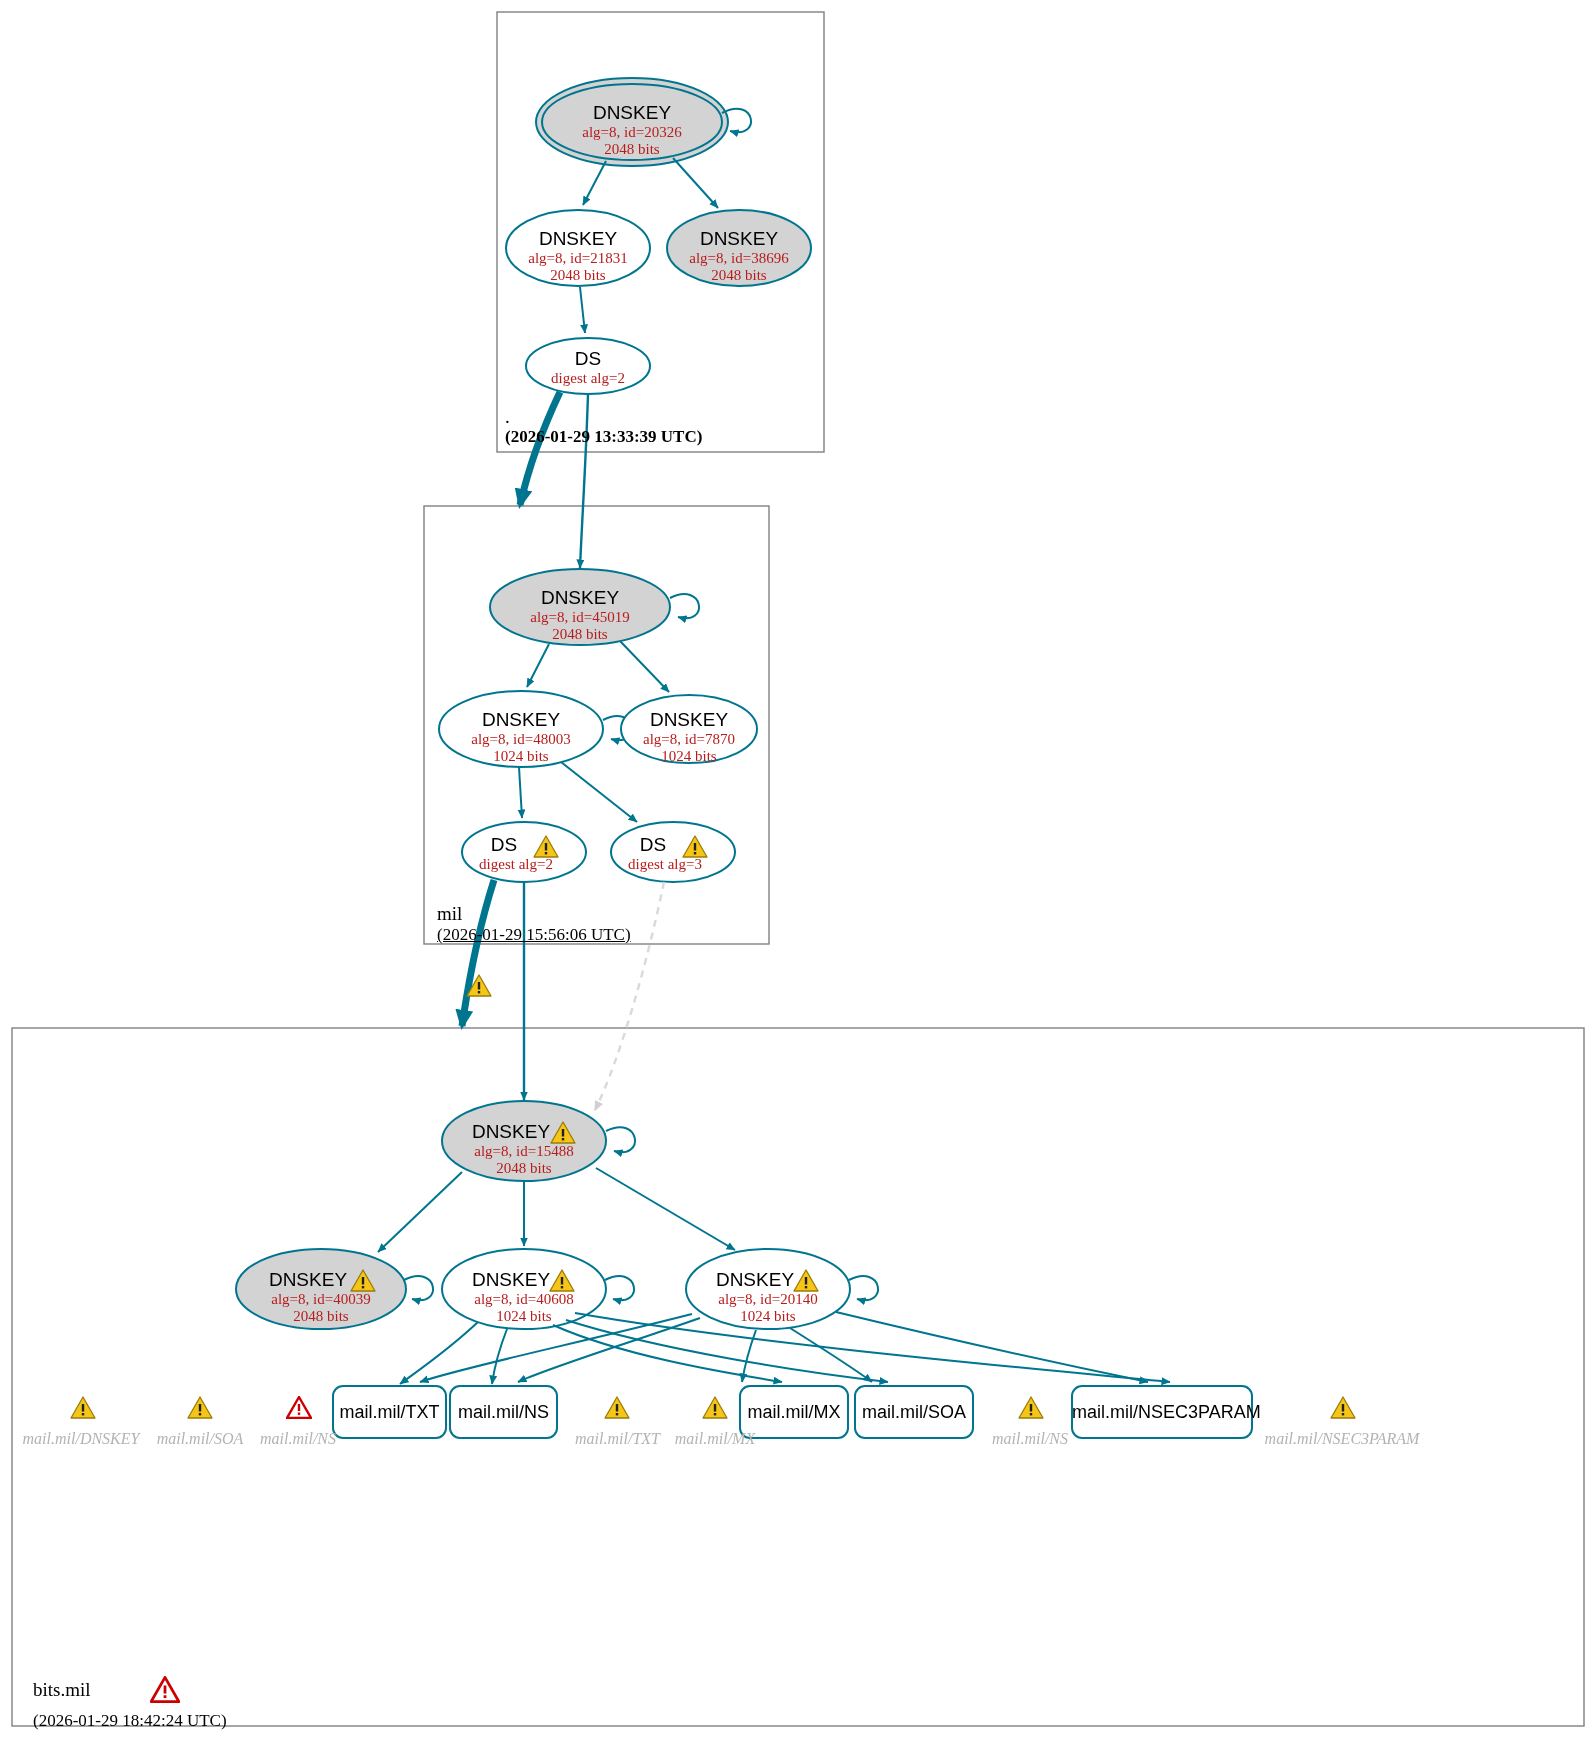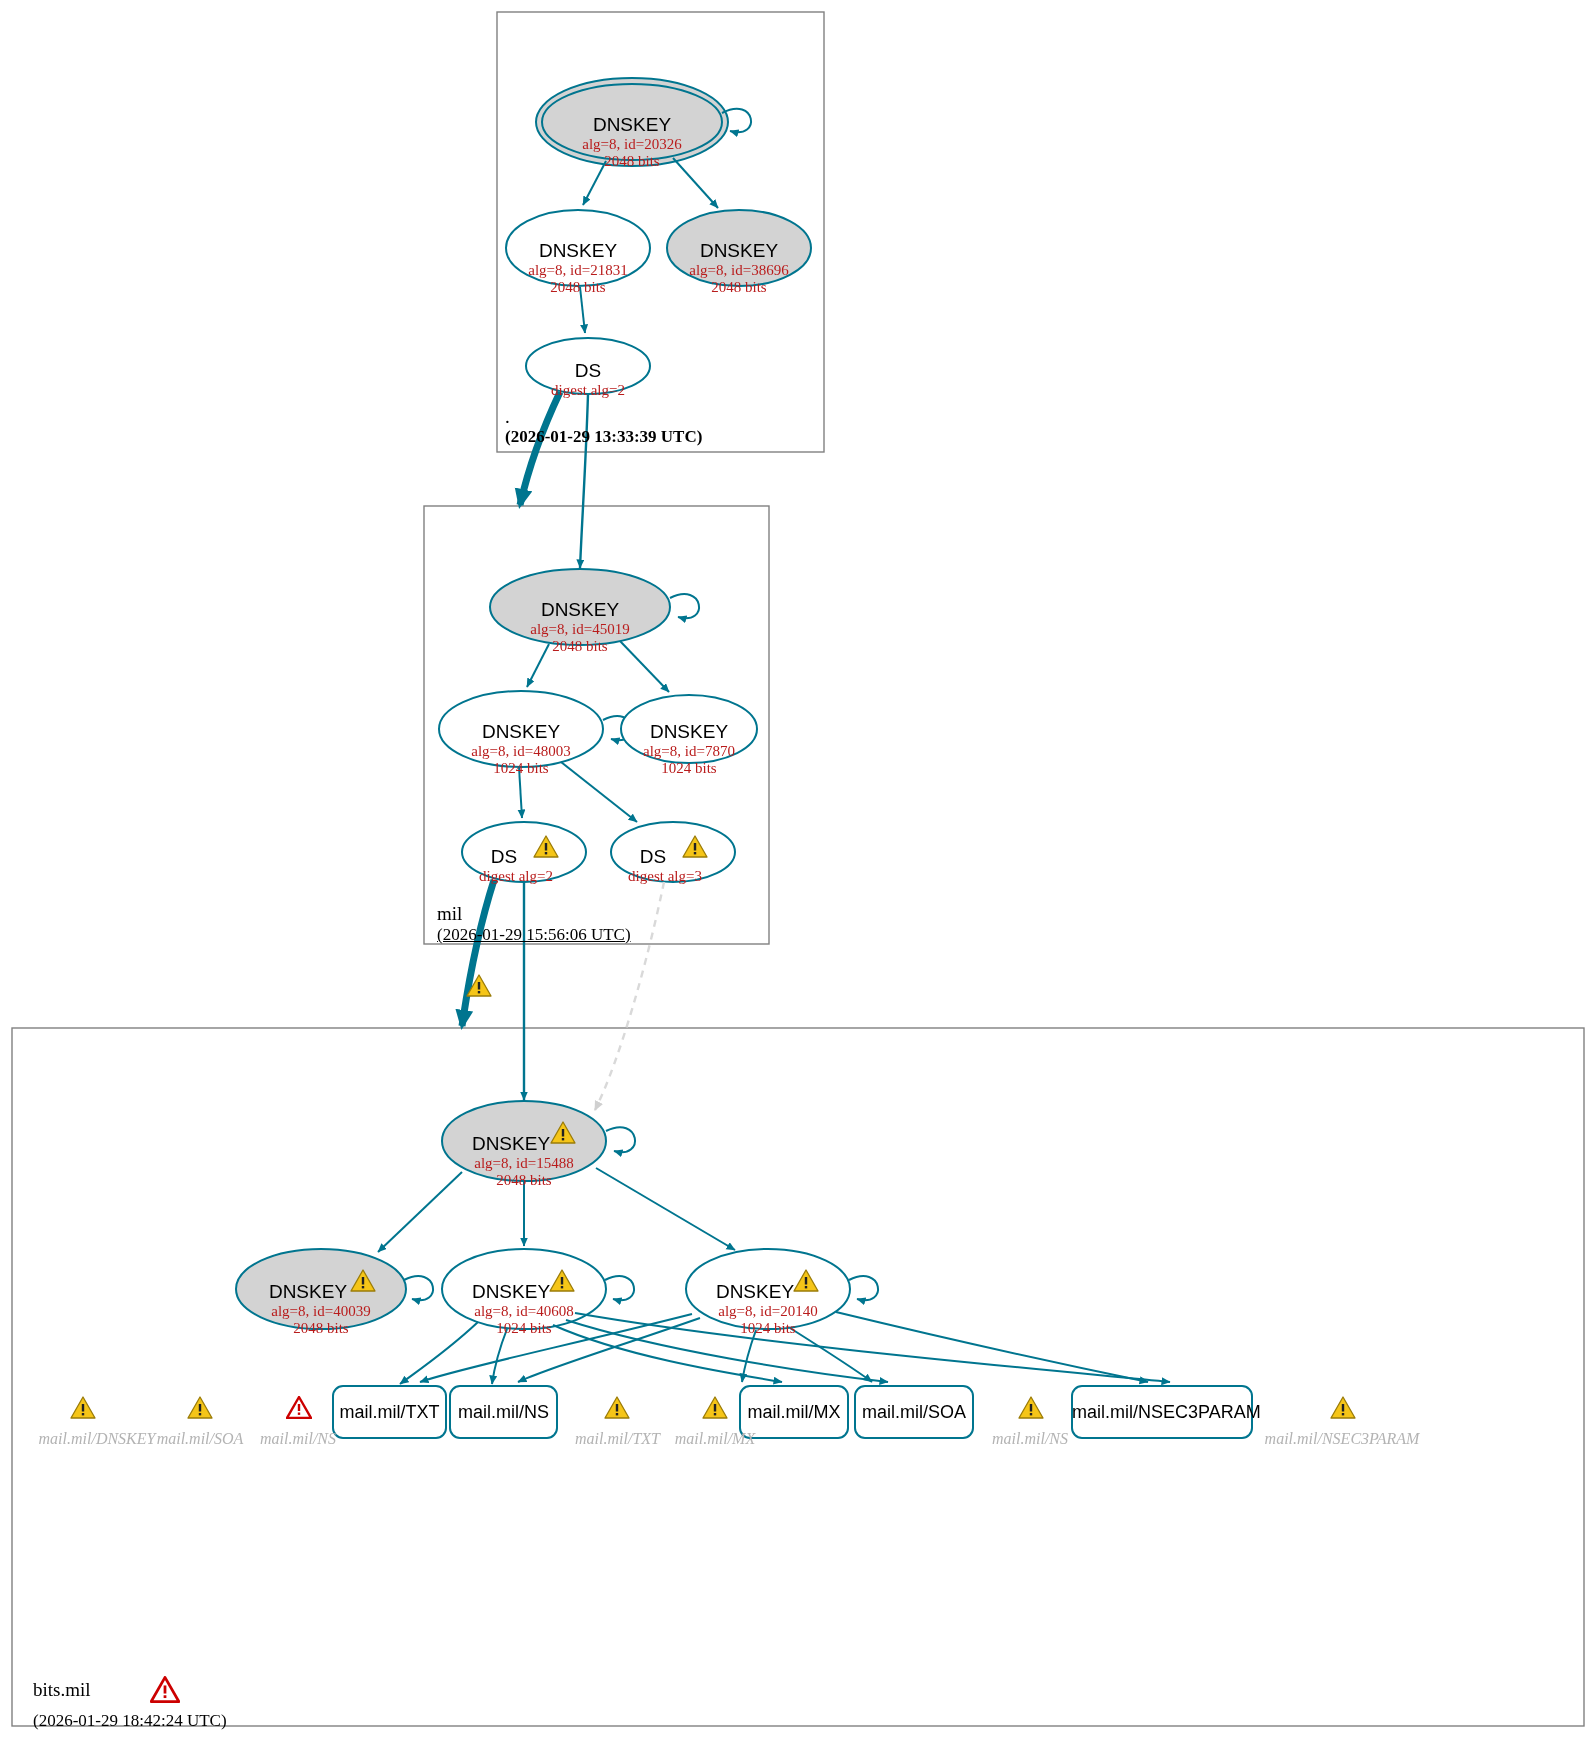--- a/index.html
+++ b/index.html
@@ -1,21 +1,21 @@
 <!DOCTYPE html>
 <html><head>
 <meta charset="utf-8">
 <style>
   html,body{margin:0;padding:0;background:#ffffff;}
   body{width:1596px;height:1760px;font-family:"Liberation Serif",serif;color:#000;}
   #stage{position:relative;width:1596px;height:1760px;overflow:hidden;}
   svg#graph{position:absolute;left:0;top:0;width:1596px;height:1760px;}
   .zone-label{position:absolute;font-family:"Liberation Serif",serif;font-size:19px;color:#000;white-space:nowrap;}
   .zone-time{position:absolute;font-family:"Liberation Serif",serif;font-size:17px;color:#000;white-space:nowrap;}
-  .node-lbl{position:absolute;text-align:center;pointer-events:none;white-space:nowrap;margin-top:12px;}
+  .node-lbl{position:absolute;text-align:center;pointer-events:none;white-space:nowrap;}
   .nl1{font-family:"Liberation Sans",sans-serif;font-size:19px;line-height:22px;color:#000;}
   .nl2{font-family:"Liberation Serif",serif;font-size:15px;line-height:17px;color:#b91c1c;}
   .rrbox-lbl{position:absolute;font-family:"Liberation Sans",sans-serif;font-size:18px;color:#000;white-space:nowrap;text-align:center;}
   .ghost-lbl{position:absolute;font-family:"Liberation Serif",serif;font-style:italic;font-size:16px;color:#b3b3b3;white-space:nowrap;text-align:center;}
   .warn{position:absolute;width:26px;height:23px;}
   .err{position:absolute;width:26px;height:23px;}
 </style>
 </head>
 <body>
 
@@ -181,21 +181,21 @@
     <div class="nl2">alg=8, id=20140</div>
     <div class="nl2">1024 bits</div>
   </div>
 
   <div class="rrbox-lbl" style="left:333px;top:1402px;width:113px;">mail.mil/TXT</div>
   <div class="rrbox-lbl" style="left:450px;top:1402px;width:107px;">mail.mil/NS</div>
   <div class="rrbox-lbl" style="left:740px;top:1402px;width:108px;">mail.mil/MX</div>
   <div class="rrbox-lbl" style="left:855px;top:1402px;width:118px;">mail.mil/SOA</div>
   <div class="rrbox-lbl" style="left:1072px;top:1402px;width:180px;">mail.mil/NSEC3PARAM</div>
 
-  <div class="ghost-lbl" style="left:24px;top:1430px;width:146px;">mail.mil/DNSKEY</div>
+  <div class="ghost-lbl" style="left:8px;top:1430px;width:146px;">mail.mil/DNSKEY</div>
   <div class="ghost-lbl" style="left:140px;top:1430px;width:120px;">mail.mil/SOA</div>
   <div class="ghost-lbl" style="left:243px;top:1430px;width:110px;">mail.mil/NS</div>
   <div class="ghost-lbl" style="left:560px;top:1430px;width:115px;">mail.mil/TXT</div>
   <div class="ghost-lbl" style="left:660px;top:1430px;width:110px;">mail.mil/MX</div>
   <div class="ghost-lbl" style="left:975px;top:1430px;width:110px;">mail.mil/NS</div>
   <div class="ghost-lbl" style="left:1262px;top:1430px;width:160px;">mail.mil/NSEC3PARAM</div>
 
   <div class="zone-label" style="left:33px;top:1679px;">bits.mil</div>
   <div class="zone-time" style="left:33px;top:1711px;">(2026-01-29 18:42:24 UTC)</div>
 

